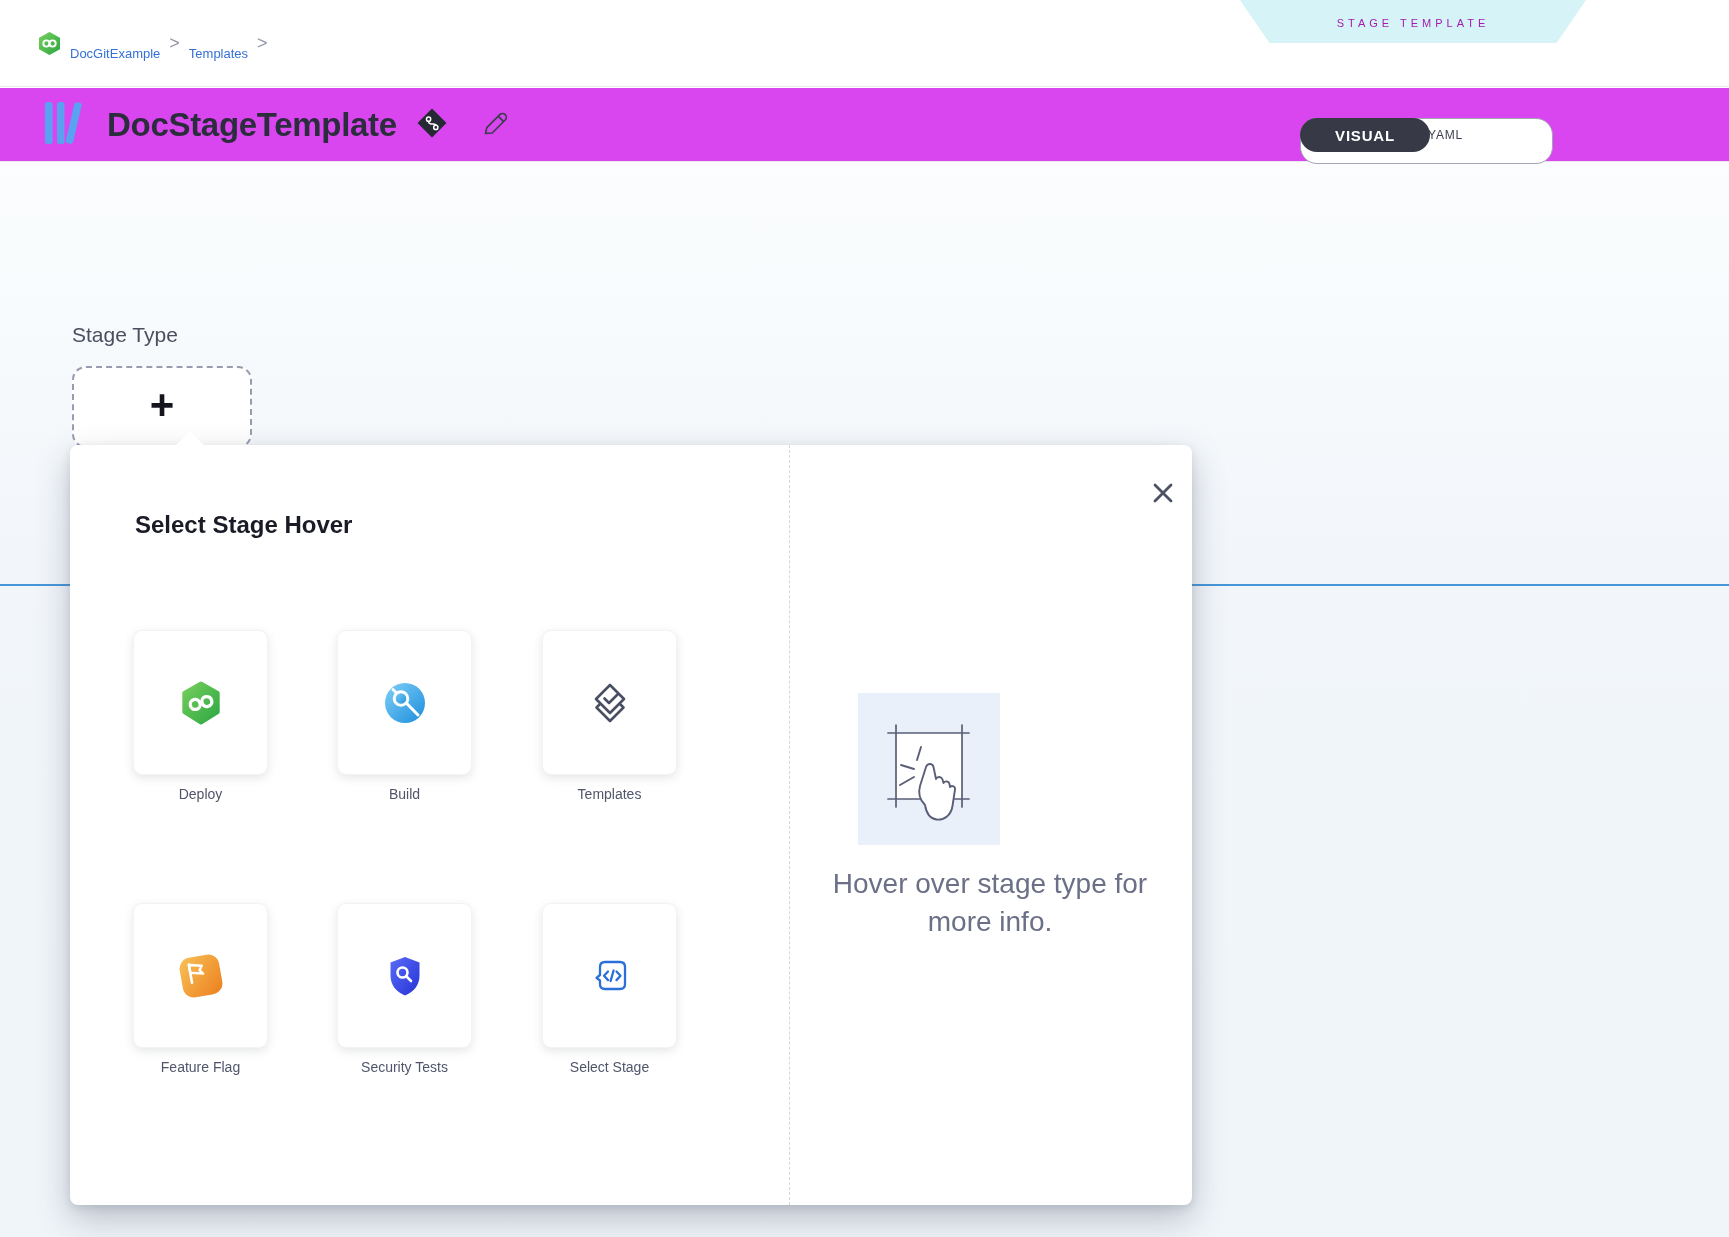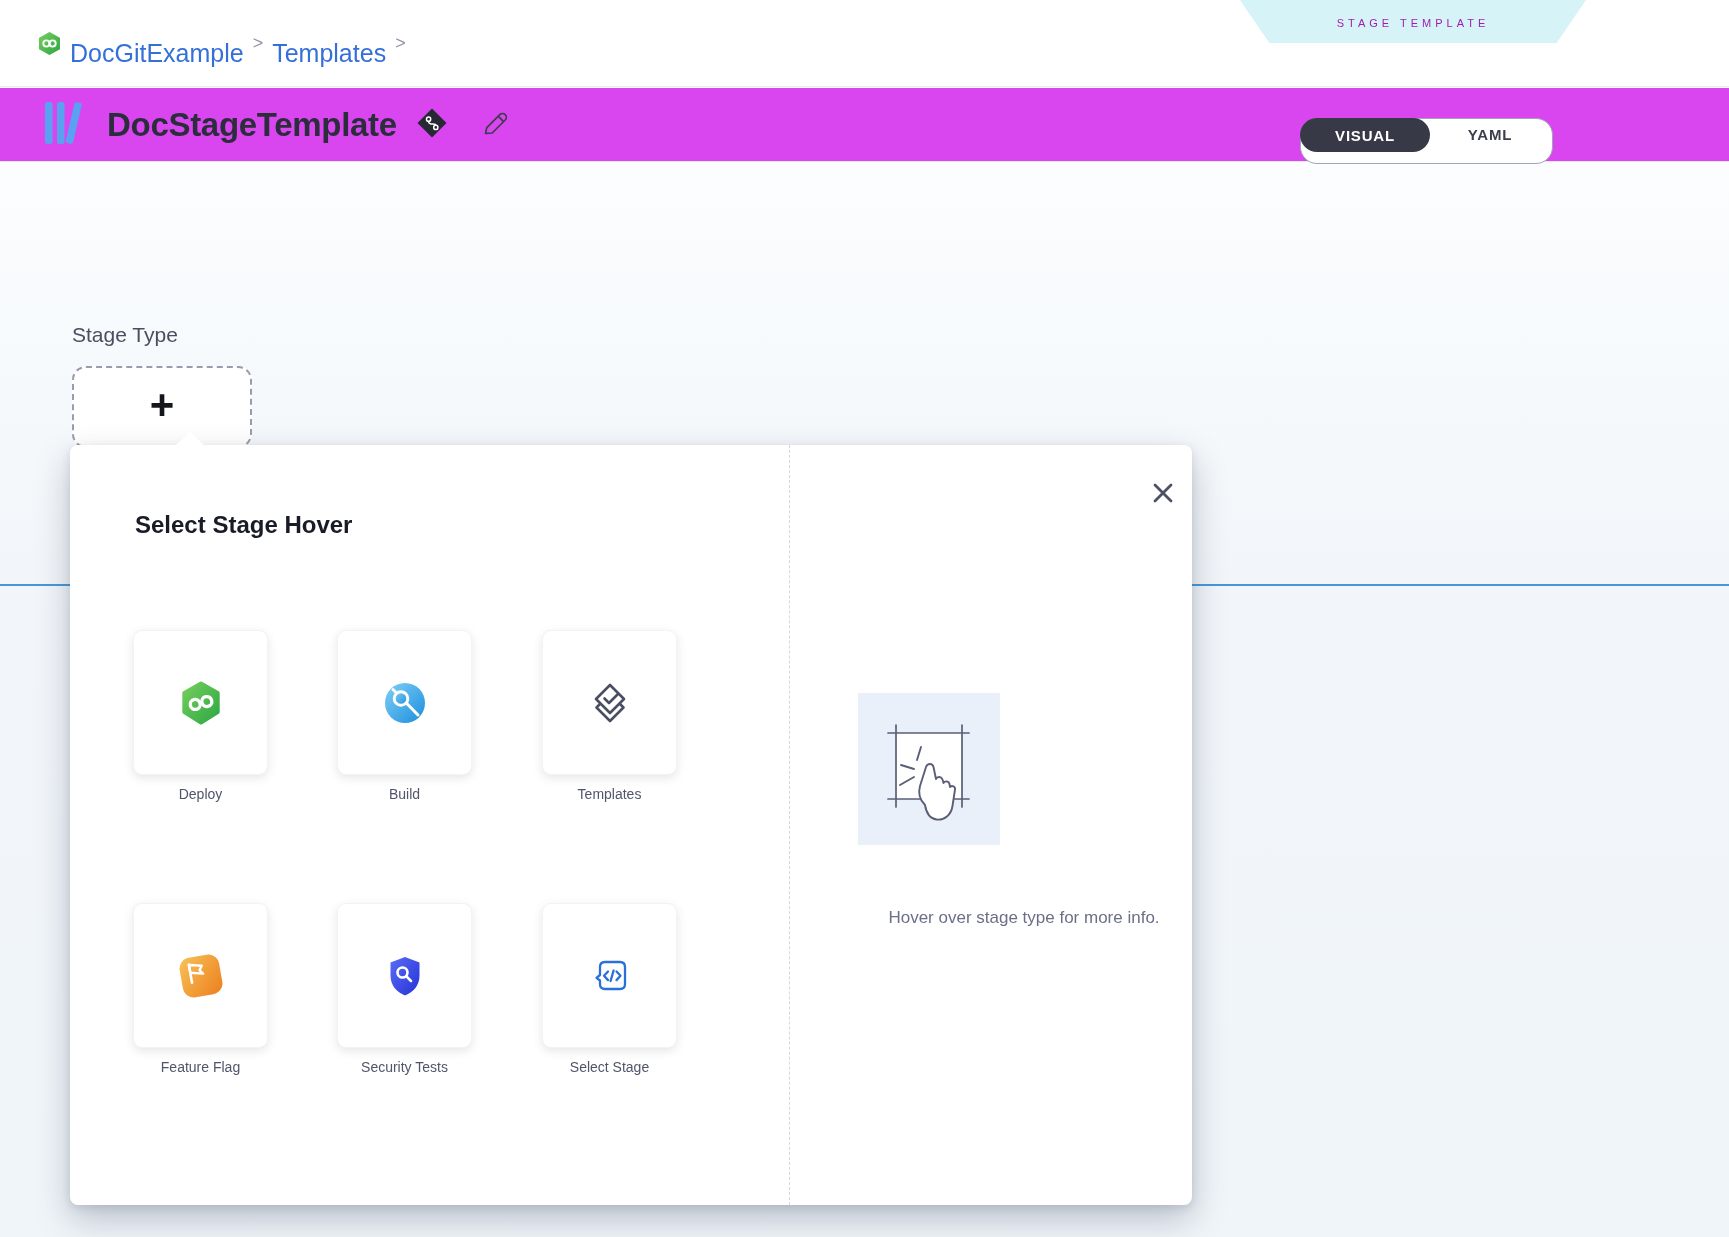--- a/index.html
+++ b/index.html
@@ -3,21 +3,21 @@
 <meta charset="utf-8">
 <style>
   * { margin:0; padding:0; box-sizing:border-box; }
   html,body { background:#fff; }
   body { font-family:"Liberation Sans", sans-serif; }
   #app { position:relative; width:1729px; height:1237px; overflow:hidden; background:#fff; }
 
   
   .topbar { position:absolute; left:0; top:0; width:1729px; height:87px; background:#fff; border-bottom:1px solid #e9ebef; z-index:3; }
   .breadcrumb { position:absolute; left:38px; top:0; height:87px; display:flex; align-items:center; gap:9px; }
-  .crumb-link { color:#3470d8; font-size:25px; text-decoration:none; cursor:pointer;margin-top:20px; }
+  .crumb-link { color:#3470d8; font-size:13px; text-decoration:none; cursor:pointer;margin-top:20px; }
   .crumb-sep { color:#8f93a5; font-size:18px; }
   .hex-icon { width:23px; height:23px; display:block; }
 
   
   .stage-badge { position:absolute; left:1240px; top:0; width:346px; height:43px; background:#d6f3f7;
     clip-path:polygon(0 0,100% 0,91.5% 100%,8.5% 100%);
     display:flex; align-items:center; justify-content:center; z-index:6; }
   .stage-badge span { color:#a21caf; font-size:11px; font-weight:normal; letter-spacing:4px; padding-top:2px; }
 
   
@@ -26,22 +26,22 @@
   .page-title { color:#2b2d3c; font-size:33px; font-weight:700; letter-spacing:-0.3px; }
   .lib-icon { width:46px; height:44px; }
   .ver-icon { width:32px; height:32px; margin-left:2px; }
   .pencil-icon { width:30px; height:30px; margin-left:14px; cursor:pointer; }
 
   
   .view-toggle { position:absolute; left:1300px; top:30px; width:253px; height:46px; background:#fff;
     border:1.5px solid #a2a4b8; border-radius:17px; z-index:4; }
   .seg-visual { position:absolute; left:-1px; top:-1px; width:130px; height:34px; background:#383946; border-radius:17px;
     display:flex; align-items:center; justify-content:center; color:#fff; font-size:15px; font-weight:bold; letter-spacing:.8px; cursor:pointer; }
-  .seg-yaml { position:absolute; right:0; top:0; width:124px; height:31px; display:flex; align-items:center; justify-content:center;
-    color:#3c3e4d; font-size:15px; font-weight:bold; letter-spacing:.8px; cursor:pointer; }
+  .seg-yaml { position:absolute; right:0; top:0; width:124px; height:31px; display:flex; align-items:center; justify-content:flex-start;
+    color:#3c3e4d; font-size:12px; font-weight:normal; letter-spacing:.8px; cursor:pointer; }
 
   
   .canvas { position:absolute; left:0; top:163px; width:1729px; height:1074px;
     background:linear-gradient(180deg,#fbfdfe 0%,#f2f6fa 38%,#f0f5f9 100%); z-index:1; }
   .blue-divider { position:absolute; left:0; top:421px; width:1729px; height:2px; background:#4796d8; }
   .stage-type-label { position:absolute; left:72px; top:160px; color:#4b4e5e; font-size:21px; font-weight:500; }
   .add-stage-box { position:absolute; left:72px; top:203px; width:180px; height:82px; background:#fff;
     border:2.5px dashed #9a9bb0; border-radius:14px; display:flex; align-items:center; justify-content:center; cursor:pointer; }
   .add-stage-box span { font-size:42px; font-weight:600; color:#15161d; line-height:1; margin-top:-4px; }
 
@@ -62,22 +62,22 @@
   .c0 { left:63px;  } .c1 { left:267px; } .c2 { left:472px; }
   .r0 { top:185px; } .r1 { top:458px; }
   .l0 { top:340px; } .l1 { top:613px; }
 
   .rot-wrap { width:40px; height:40px; border-radius:11px; transform:rotate(-10deg);
     background:linear-gradient(135deg,#f8c157 0%,#ec7f1f 100%); display:flex; align-items:center; justify-content:center; }
 
   
   .hover-illustration { position:absolute; left:788px; top:248px; width:142px; height:152px; background:#e9f0fa;
     display:flex; align-items:center; justify-content:center; }
-  .hover-hint { position:absolute; left:784px; top:420px; width:340px; text-align:center;
-    color:#6b7087; font-size:17px; line-height:1.35;margin-top:42px; }
+  .hover-hint { position:absolute; left:750px; top:420px; width:340px; text-align:center;
+    color:#6b7087; font-size:28px; line-height:1.35; }
 </style>
 </head>
 <body>
 
 <div id="app">
 
   <svg width="0" height="0" style="position:absolute">
     <defs>
       <linearGradient id="gGreen" x1="0" y1="0" x2="1" y2="1">
         <stop offset="0" stop-color="#74ce5c"></stop>

